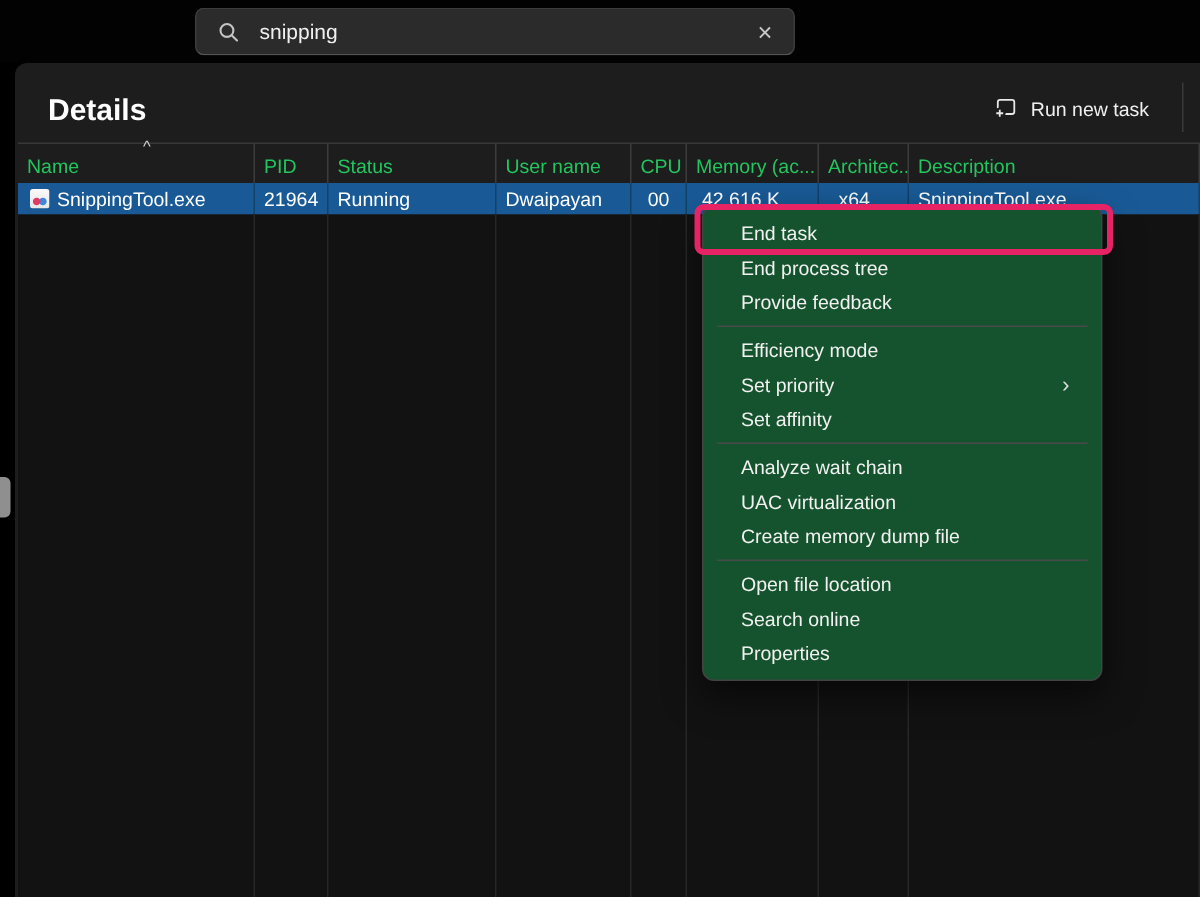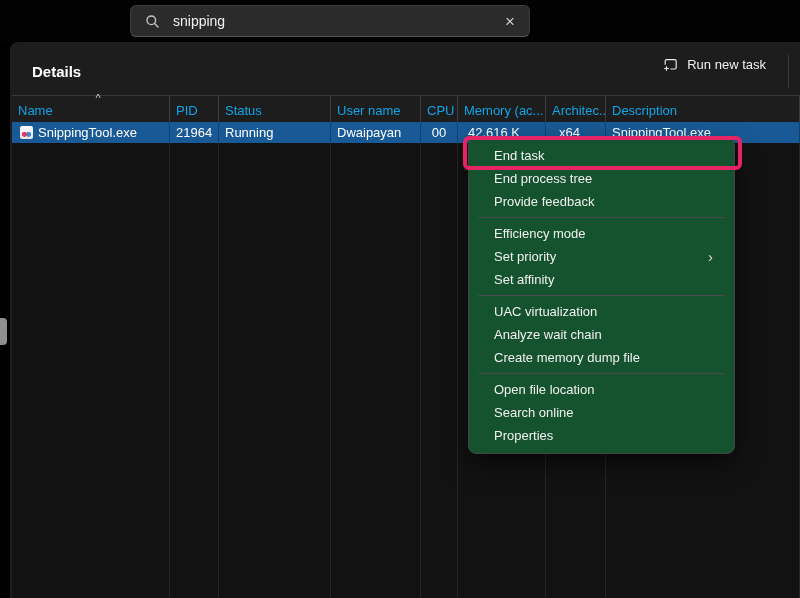--- a/index.html
+++ b/index.html
@@ -24,36 +24,36 @@
     flex:1; background:transparent; border:none; outline:none;
     color:#f0f0f0; font-size:14px; font-family:inherit;
   }
   .close-icon { color:#c9c9c9; font-size:17px; line-height:1; cursor:default; }
 
   
   .window {
     position:absolute; left:10px; top:42px; width:790px; height:556px;
     background:#1d1d1d; border-top-left-radius:8px; overflow:hidden;
   }
-  .page-title { position:absolute; left:22px; top:21px; font-size:15px; font-weight:700; color:#fff; }
+  .page-title { position:absolute; left:22px; top:21px; font-size:20px; font-weight:700; color:#fff; }
   .run-btn {
     position:absolute; top:15px; right:26px; height:30px;
-    display:flex; align-items:flex-start; gap:9px;
+    display:flex; align-items:center; gap:9px;
     background:transparent; border:none; border-radius:4px;
     color:#f0f0f0; font-size:13px; font-family:inherit; padding:0 8px; cursor:default;
   }
   .toolbar-divider { position:absolute; top:13px; right:11px; width:1px; height:33px; background:#3a3a3a; }
 
   
   .table-header {
     position:absolute; left:2px; top:53px; width:788px; height:27px;
     display:flex; border-top:1px solid #383838; background:#1d1d1d;
   }
   .hcell {
-    position:relative; height:27px; line-height:29px; font-size:13px; color:#0ea5e9;
+    position:relative; height:27px; line-height:29px; font-size:13px; color:#22c55e;
     padding-left:6px; border-right:1px solid #3c3c3c; white-space:nowrap; overflow:hidden;
   }
   .sort-caret { position:absolute; top:-4px; left:76px; width:20px; text-align:center; font-size:11px; color:#cfcfcf; z-index:2; }
 
   .c0{width:158px}.c1{width:49px}.c2{width:112px}.c3{width:90px}
   .c4{width:37px}.c5{width:88px}.c6{width:60px}.c7{width:194px}
 
   .selected-row {
     position:absolute; left:2px; top:80px; width:788px; height:21px;
     display:flex; background:#195a96;
@@ -177,22 +177,22 @@
   <div class="menu-item">End process tree</div>
   <div class="menu-item">Provide feedback</div>
   <div class="menu-sep"></div>
   <div class="menu-item">Efficiency mode</div>
   <div class="menu-item">
     <span>Set priority</span>
     <span class="submenu-chevron">›</span>
   </div>
   <div class="menu-item">Set affinity</div>
   <div class="menu-sep"></div>
+  <div class="menu-item">Analyze wait chain</div>
   <div class="menu-item">UAC virtualization</div>
-  <div class="menu-item">Analyze wait chain</div>
   <div class="menu-item">Create memory dump file</div>
   <div class="menu-sep"></div>
   <div class="menu-item">Open file location</div>
   <div class="menu-item">Search online</div>
   <div class="menu-item">Properties</div>
 </div>
 
 <div class="annotation"></div>
 
 </body></html>

